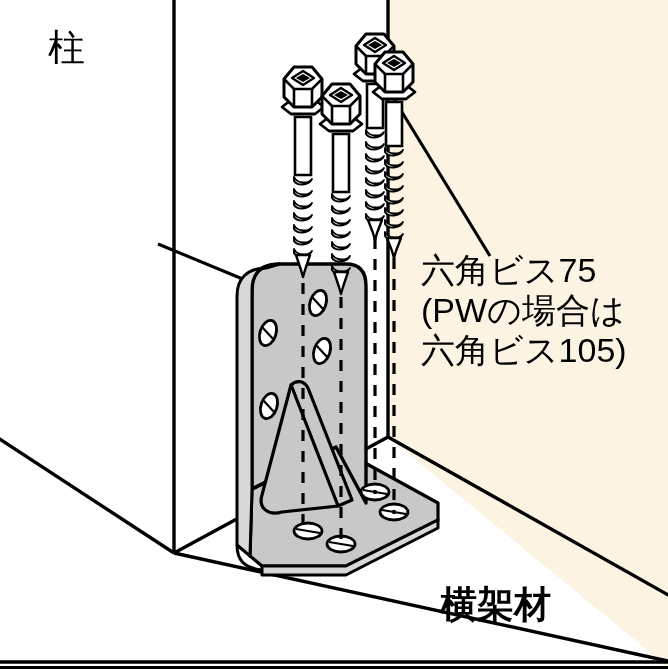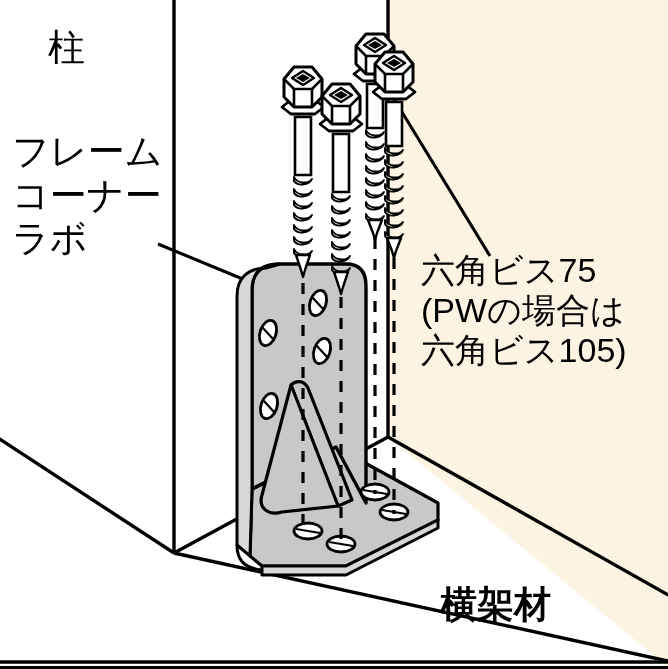--- a/index.html
+++ b/index.html
@@ -325,23 +325,20 @@
         <path d="M 0 6 L 11 13 L 0 20 L -11 13 Z" fill="#ffffff" stroke="#000000" stroke-width="2.4" stroke-linejoin="round"></path>
         <path d="M 0 9 L 7 13 L 0 17 L -7 13 Z" fill="#000000"></path>
       </g>
 
       <path d="M 0 667.5 L 668 667.5" fill="none" stroke="#000000" stroke-width="3"></path>
     </g>
   </svg>
 
   <div class="lbl" id="label-pillar">柱</div>
 
-  <div class="lbl" id="label-frame-corner">フレーム
-コーナー
-ラボ</div>
 
   <div class="lbl" id="label-hexscrew">六角ビス75
 (PWの場合は
 六角ビス105)</div>
 
   <div class="lbl" id="label-beam">横架材</div>
 
 </div>
 
 </body></html>

